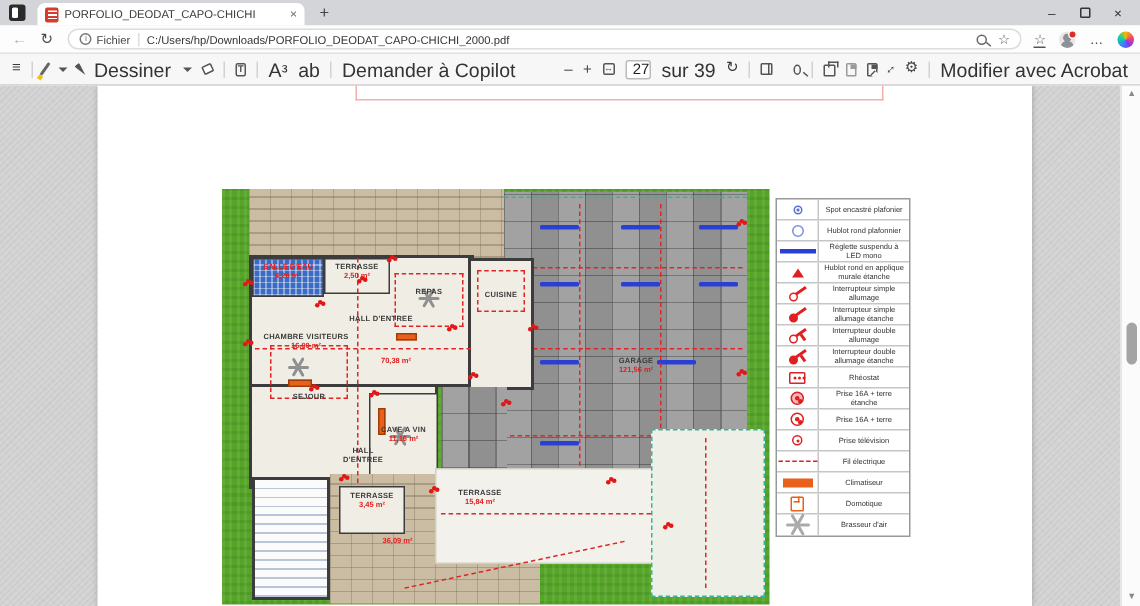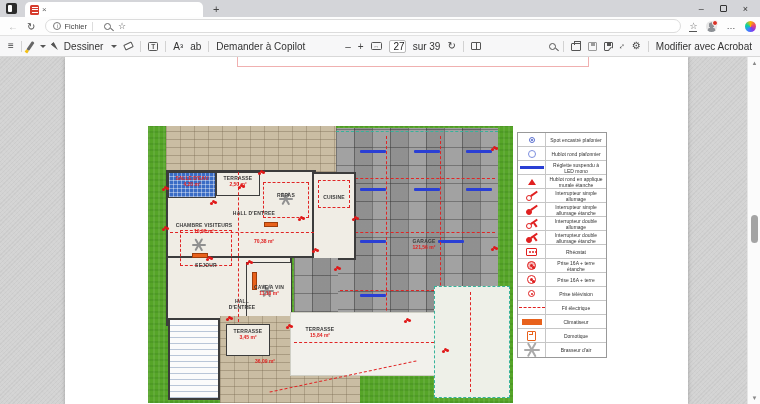--- a/index.html
+++ b/index.html
@@ -46,21 +46,21 @@
   
   .pdftoolbar{position:absolute;left:0;top:36px;width:760px;height:21px;background:#f7f7f8;border-bottom:1px solid #d8d8d8;display:flex;align-items:center;padding:0 8px;gap:7px;font-size:8px;color:#3a3a3a;}
   .vsep{width:1px;height:11px;background:#d2d2d2;}
   .tglyph{font-size:10px;line-height:10px;color:#3a3a3a;}
   .chev{width:0;height:0;border-left:3px solid transparent;border-right:3px solid transparent;border-top:3.5px solid #555;margin-left:1px;}
   .pen-h{width:3px;height:10px;background:#666;border-radius:1px;position:relative;transform:rotate(35deg);}
   .pen-h::after{content:"";position:absolute;left:0;bottom:-3px;width:3px;height:3px;background:#f3c012;}
   .pen-d{width:0;height:0;border-left:2.5px solid transparent;border-right:2.5px solid transparent;border-bottom:9px solid #555;transform:rotate(140deg);border-radius:1px;}
   .eraser{width:9px;height:6px;background:#fff;border:1px solid #555;border-radius:1px;transform:rotate(-25deg);}
   .txtbox{width:10px;height:9px;border:1px solid #555;border-radius:1.5px;font-size:6.5px;line-height:7px;text-align:center;color:#555;font-weight:bold;}
-  .toolbar-label{font-size:10px;color:#333;white-space:nowrap;}
+  .toolbar-label{font-size:13px;color:#333;white-space:nowrap;}
   .gap30{width:26px;}
   .zoomtxt{font-size:10px;color:#444;}
   .fitw{width:11px;height:8px;border:1px solid #555;border-radius:1.5px;font-size:6px;line-height:6px;text-align:center;color:#555;}
   .pagebox{width:17px;height:13px;border:1px solid #bbb;border-radius:2px;background:#fff;font-size:10px;text-align:right;color:#222;padding:0;}
   .pages2{width:10px;height:8px;border:1px solid #555;border-radius:1px;position:relative;}
   .pages2::after{content:"";position:absolute;left:4px;top:-1px;width:1px;height:8px;background:#555;}
   .spacer{flex:1;}
   .smag{width:7px;height:7px;border:1.2px solid #555;border-radius:50%;position:relative;}
   .smag::after{content:"";position:absolute;left:5px;top:5px;width:4px;height:1.2px;background:#555;transform:rotate(40deg);}
   .printer{width:10px;height:8px;position:relative;border:1px solid #555;border-radius:1px;margin-top:2px;}
@@ -147,37 +147,39 @@
 </style>
 </head>
 <body>
 
 <div id="app">
 
   <div class="tabstrip">
     <div class="ws-icon"></div>
     <div class="tab">
       <span class="pdf-ic"></span>
+      <span class="tab-title">PORFOLIO_DEODAT_CAPO-CHICHI</span>
       <span class="tab-close">×</span>
     </div>
     <span class="newtab">+</span>
     <div class="winctl">
       <span class="wmin">–</span>
       <span class="wmax"></span>
       <span class="wclose">×</span>
     </div>
   </div>
 
   <div class="addressbar">
     <span class="nav-g back">←</span>
     <span class="nav-g refresh">↻</span>
     <div class="pill">
       <span class="info-ic">i</span>
       <span class="scheme">Fichier</span>
       <span class="pill-sep"></span>
+      <span class="url">C:/Users/hp/Downloads/PORFOLIO_DEODAT_CAPO-CHICHI_2000.pdf</span>
       <span class="mag"></span>
       <span class="star">☆</span>
     </div>
     <div class="abar-right">
       <span class="collections">☆</span>
       <span class="avatar"></span>
       <span class="dots">…</span>
       <span class="copilot"></span>
     </div>
   </div>

